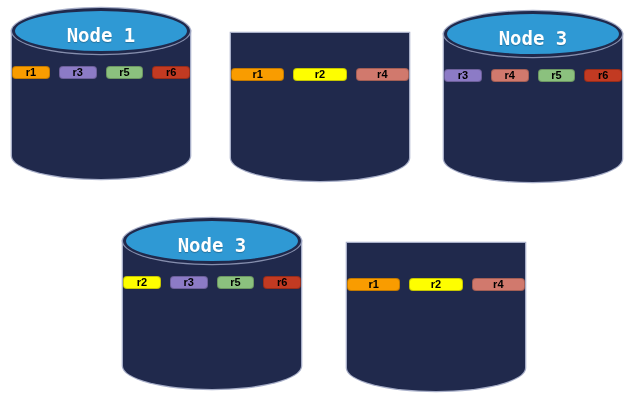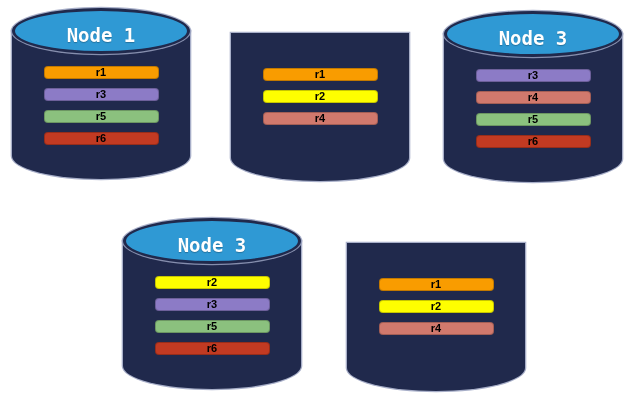--- a/index.html
+++ b/index.html
@@ -32,21 +32,21 @@
     font-family:"DejaVu Sans Mono", monospace;
     font-weight:bold;
     font-size:19px;
     color:#ffffff;
     padding-top:7px;
     white-space:pre;
     text-shadow: 0 1px 1px rgba(0,0,0,0.25);
   }
   .bars {
     position:absolute; top:58px; left:0; right:0;
-    display:flex; flex-direction:column; align-items:center; gap:9px;
+    display:flex; flex-direction:row; align-items:center; gap:9px;
     z-index:3;
   }
   .bar {
     width:115px; height:13px;
     border-radius:4px;
     border:1px solid rgba(0,0,0,0.22);
     box-sizing:border-box;
     display:flex; align-items:center; justify-content:center;
   }
   .bar span {

